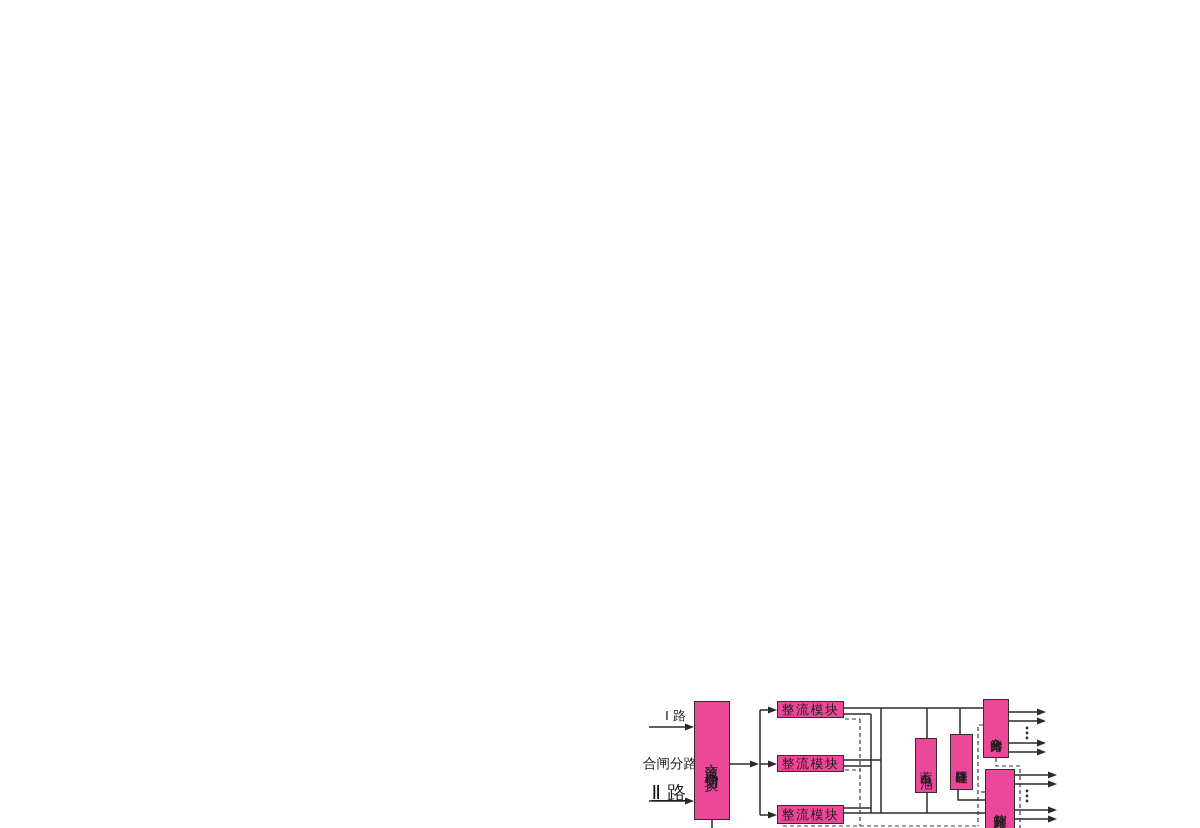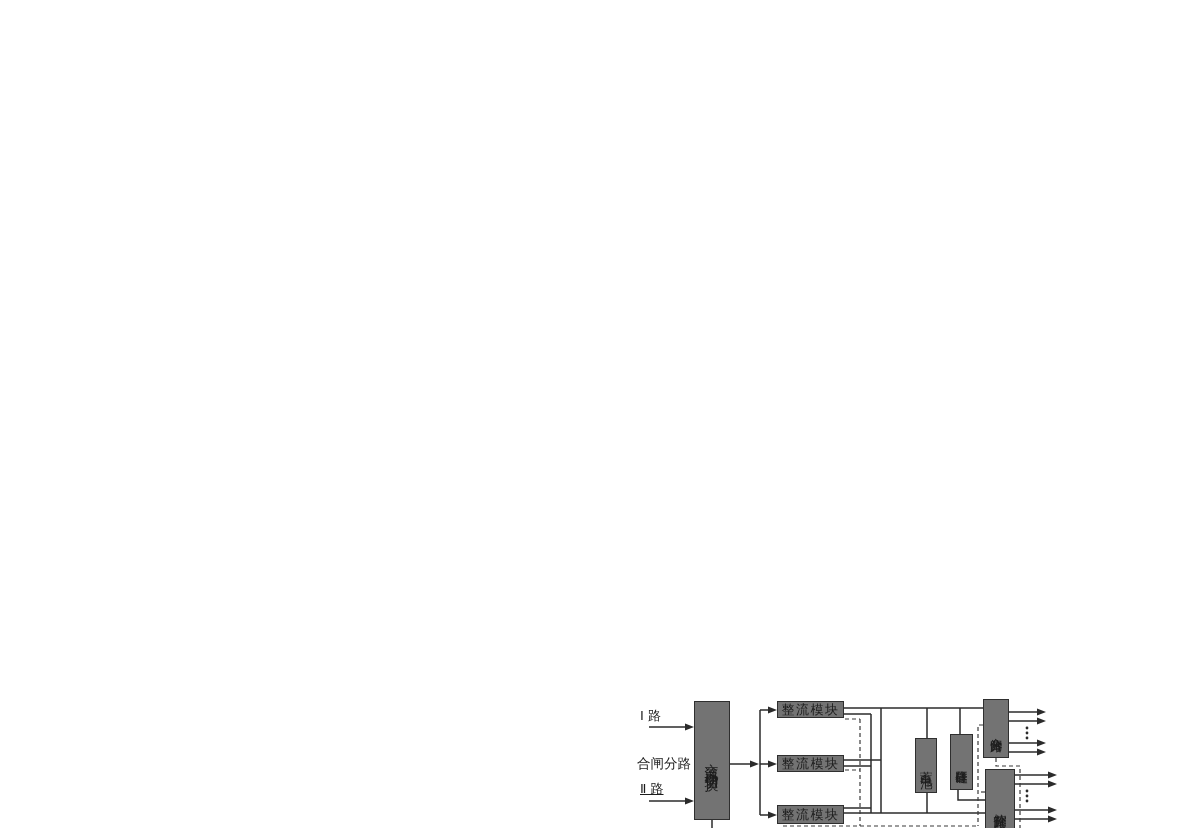--- a/index.html
+++ b/index.html
@@ -8,54 +8,54 @@
     width:1200px;height:828px;
     background:#ffffff;
     overflow:hidden;
     font-family:"DejaVu Sans","DejaVu Serif",sans-serif;
     color:#1c1c1c;
   }
   #wires{position:absolute;left:0;top:0;width:1200px;height:828px;}
   .blk{
     position:absolute;
     border:1.5px solid #2f2f2f;
-    background:#737373;
+    background:#ec4899;
     display:flex;align-items:center;justify-content:center;
     box-sizing:border-box;
     text-align:center;
     line-height:1;
   }
   .vtext{
     writing-mode:vertical-rl;
     text-orientation:upright;
     white-space:nowrap;
   }
   .lbl{
     position:absolute;
-    text-align:left;
+    text-align:right;
     line-height:1.1;
     white-space:nowrap;
   }
   
   #ac-switch   {left:694px;top:701px;width:36px;height:119px;font-size:14px;}
   #ac-switch .vtext{letter-spacing:3px;}
   #rect1       {left:777px;top:701px;width:67px;height:17px;font-size:13px;letter-spacing:1.5px;}
   #rect2       {left:777px;top:755px;width:67px;height:17px;font-size:13px;letter-spacing:1.5px;}
   #rect3       {left:777px;top:805px;width:67px;height:19px;font-size:13px;letter-spacing:1.5px;}
   #battery     {left:915px;top:738px;width:22px;height:55px;font-size:12.5px;}
   #battery .vtext{letter-spacing:3px;}
   #silicon     {left:950px;top:734px;width:23px;height:56px;font-size:12px;}
   #silicon .vtext{letter-spacing:0.5px;}
   #closing     {left:983px;top:699px;width:26px;height:59px;font-size:12.5px;}
   #closing .vtext{letter-spacing:0.5px;}
   #control     {left:985px;top:769px;width:30px;height:72px;font-size:13px;}
   #control .vtext{letter-spacing:1px;}
   #lbl-route1  {left:640px;top:709px;width:46px;font-size:13px;}
   #lbl-acinput {left:637px;top:756px;width:60px;font-size:13.5px;}
-  #lbl-route2  {left:640px;top:782px;width:46px;font-size:13px;text-decoration:underline;}
+  #lbl-route2  {left:640px;top:782px;width:46px;font-size:19px;text-decoration:underline;}
 </style>
 </head>
 <body>
 
 <div id="canvas">
 
   <svg id="wires" viewBox="0 0 1200 828" xmlns="http://www.w3.org/2000/svg">
     <g stroke="#2b2b2b" stroke-width="1.5" fill="none">
 
       <g>

